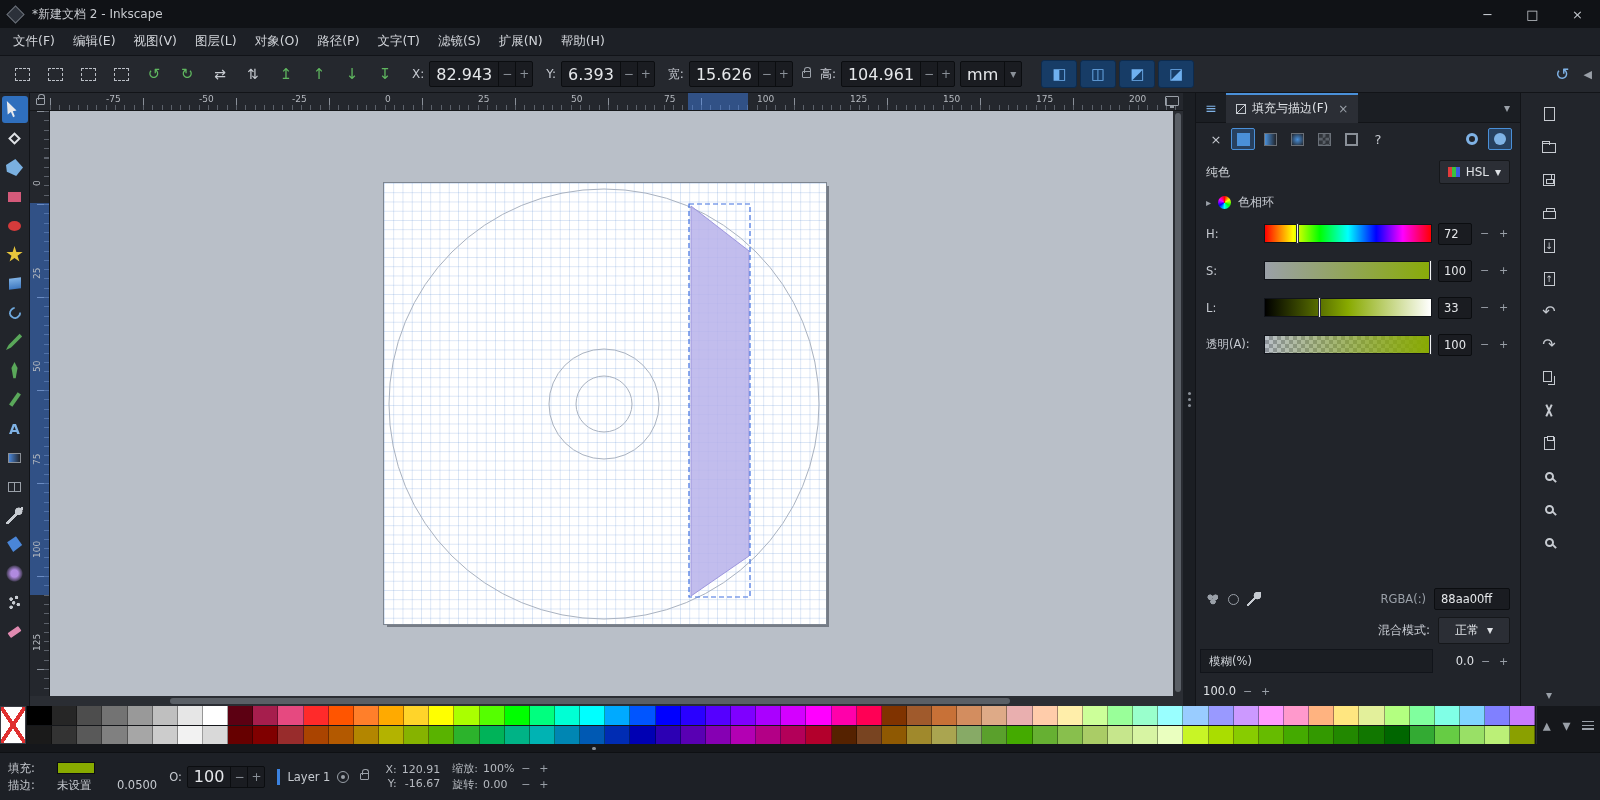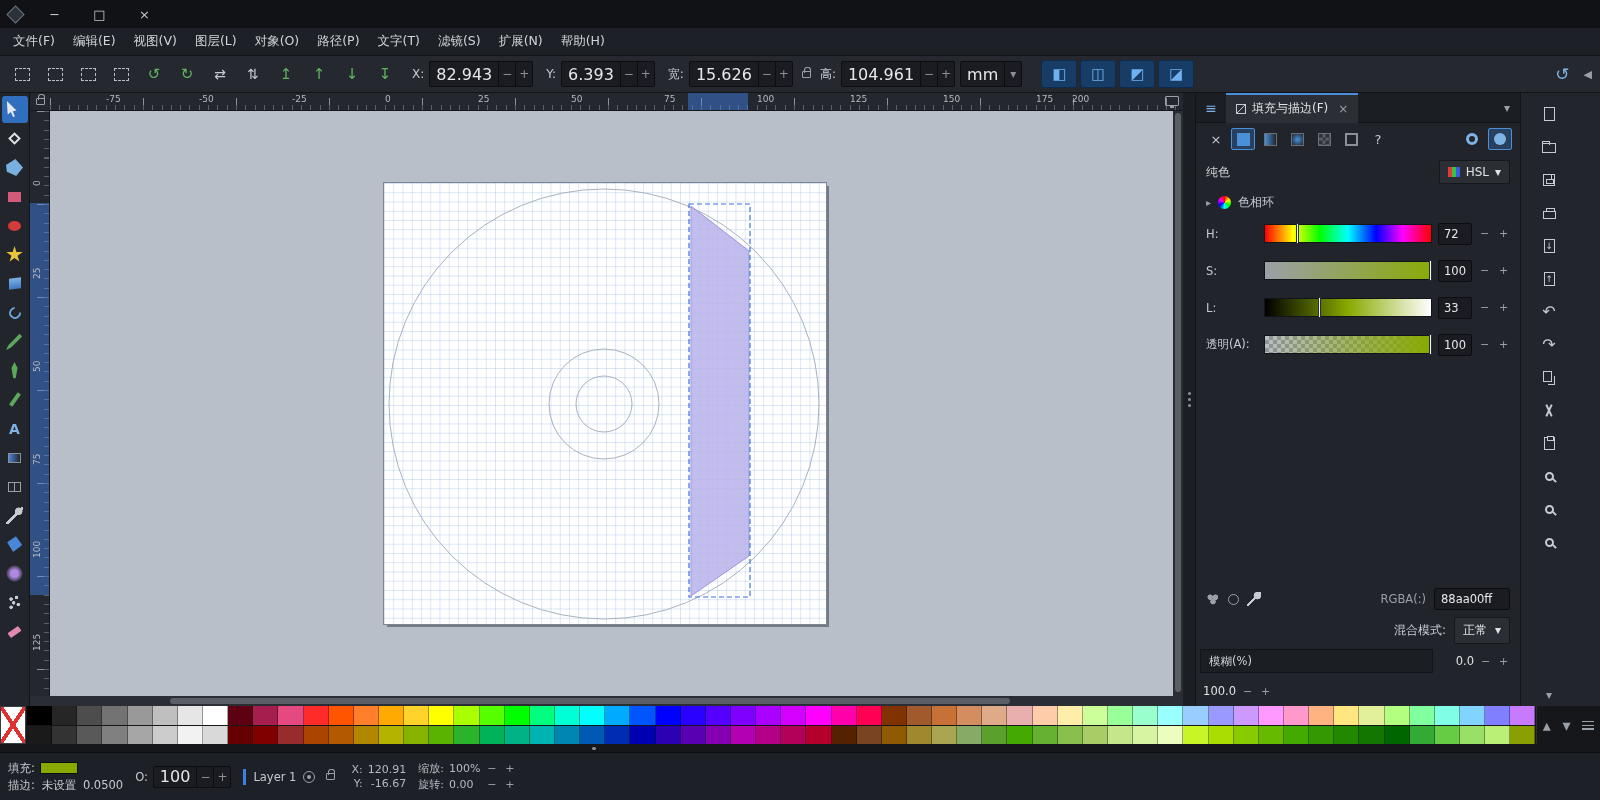--- a/index.html
+++ b/index.html
@@ -138,21 +138,21 @@
 .mini{width:13px;color:#9aa0a8;font-size:11px;text-align:center;}
 .dock-spacer{flex:1;}
 .rgba-row{height:30px;display:flex;align-items:center;gap:8px;padding:0 10px;}
 .mgmt-dots{width:14px;height:12px;background:radial-gradient(circle at 30% 35%,#9aa0a8 0 2.5px,transparent 3px),radial-gradient(circle at 68% 35%,#9aa0a8 0 2.5px,transparent 3px),radial-gradient(circle at 50% 72%,#9aa0a8 0 2.5px,transparent 3px);}
 .mgmt-circle{width:11px;height:11px;border:1px solid #9aa0a8;border-radius:50%;}
 .dropper-ic{width:14px;height:14px;background:linear-gradient(135deg,transparent 46%,#c7cbd1 46%,#c7cbd1 56%,transparent 56%),radial-gradient(circle at 74% 26%,#c7cbd1 0 3.5px,transparent 4px);}
 .rgba-label{margin-left:auto;color:#9aa0a8;font-size:11.5px;}
 .rgba-input{width:76px;height:22px;display:flex;align-items:center;padding:0 6px;background:#1a1c21;border:1px solid #0b0d10;border-radius:2px;font-size:11.5px;color:#e6e8eb;}
 .blend-row{height:32px;display:flex;align-items:center;gap:8px;padding:0 10px;}
 .blend-label{margin-left:auto;color:#c6cad1;}
-.blend-select{display:flex;align-items:center;gap:8px;background:#2b2e35;border:1px solid #15171a;border-radius:2px;padding:4px 8px;color:#dfe2e6;}
+.blend-select{display:flex;align-items:center;gap:8px;background:#2b2e35;border:1px solid #15171a;border-radius:2px;padding:4px 16px;color:#dfe2e6;}
 .osd-row{height:30px;display:flex;align-items:center;gap:5px;padding:0 10px 0 4px;}
 .osd-bar{flex:1;height:24px;display:flex;align-items:center;padding:0 8px;background:#1b1e23;border:1px solid #11141a;font-size:11.5px;color:#cfd3d8;}
 .osd-bar.filled{background:#1d5fc0;color:#fff;}
 .osd-val{min-width:36px;text-align:right;font-size:11.5px;color:#dfe2e6;}
 
 
 .cmdbar{width:80px;background:#22252b;border-left:1px solid #121418;display:flex;flex-direction:column;align-items:flex-start;padding:4px 0 4px 12px;}
 .cmd-btn{width:32px;height:33px;display:flex;align-items:center;justify-content:center;}
 .cmd-glyph{color:#c7cbd1;font-size:16px;}
 .ci{position:relative;display:block;}
@@ -186,37 +186,38 @@
 #palette-rows{flex:1;display:flex;flex-direction:column;gap:1px;padding:0 1px;}
 .palette-row{flex:1;display:flex;}
 .swatch{flex:1;border-right:1px solid rgba(0,0,0,.35);}
 .palette-ctrl{width:64px;display:flex;align-items:center;justify-content:space-around;color:#9aa0a8;border-left:1px solid #2a2d33;}
 .burger{width:12px;height:9px;background:linear-gradient(#9aa0a8 0 1.5px,transparent 1.5px 3.7px,#9aa0a8 3.7px 5.2px,transparent 5.2px 7.4px,#9aa0a8 7.4px 9px);}
 .pal-strip{height:8px;position:relative;}
 .pal-dot{position:absolute;left:37%;top:3px;width:4px;height:3px;border-radius:2px;background:#8a9098;}
 
 
 .statusbar{height:48px;background:#1d2026;border-top:1px solid #0e1013;display:flex;align-items:center;padding:0 8px;gap:12px;font-size:11.5px;color:#c6cad0;}
-.fs-block{display:grid;grid-template-columns:auto auto auto;gap:2px 5px;align-items:center;text-align:center;}
+.fs-block{display:grid;grid-template-columns:auto auto auto;gap:2px 22px;align-items:center;}
 .fill-swatch{width:38px;height:12px;border:1px solid #0b0d10;}
 .opacity-block{display:flex;align-items:center;gap:5px;}
 .layer-block{display:flex;align-items:center;gap:7px;}
 .layer-bar{width:3px;height:16px;background:#3b82e0;}
 .eye-ic{width:12px;height:12px;border:1px solid #9aa0a8;border-radius:50%;position:relative;}
 .eye-ic::after{content:'';position:absolute;left:3px;top:3px;width:4px;height:4px;border-radius:50%;background:#9aa0a8;}
 .status-msg{flex:1;font-size:12px;color:#cdd1d6;white-space:nowrap;overflow:hidden;}
 .msg-bold{font-weight:bold;}
 .coords{display:grid;grid-template-columns:auto auto;gap:1px 5px;font-size:11px;text-align:right;color:#b6bac0;}
 .zoomrot{display:grid;grid-template-columns:auto auto auto auto;gap:1px 5px;font-size:11px;align-items:center;color:#b6bac0;}
 </style>
 </head>
 <body>
 
 <div class="titlebar">
   <span class="app-logo"></span>
+  <span class="win-title">*新建文档 2 - Inkscape</span>
   <button class="win-btn">─</button>
   <button class="win-btn">□</button>
   <button class="win-btn">×</button>
 </div>
 
 <div class="menubar" id="menubar">
     <div class="menu-item">文件(F)</div>
     <div class="menu-item">编辑(E)</div>
     <div class="menu-item">视图(V)</div>
     <div class="menu-item">图层(L)</div>
@@ -363,21 +364,21 @@
           <span class="rlab" style="left: 149px;">-50</span>
           <span class="rlab" style="left: 242px;">-25</span>
           <span class="rlab" style="left: 335px;">0</span>
           <span class="rlab" style="left: 428px;">25</span>
           <span class="rlab" style="left: 521px;">50</span>
           <span class="rlab" style="left: 614px;">75</span>
           <span class="rlab" style="left: 707px;">100</span>
           <span class="rlab" style="left: 800px;">125</span>
           <span class="rlab" style="left: 893px;">150</span>
           <span class="rlab" style="left: 986px;">175</span>
-          <span class="rlab" style="left: 1022px;">200</span>
+          <span class="rlab" style="left: 1079px;">200</span>
         </div>
       <span class="display-ic"></span>
     </div>
     <div class="body-row">
       <div class="v-ruler" id="vruler">
         <div class="vsel"></div>
       <span class="rlab rlab-v" style="top: 75px;">0</span>
           <span class="rlab rlab-v" style="top: 168px;">25</span>
           <span class="rlab rlab-v" style="top: 261px;">50</span>
           <span class="rlab rlab-v" style="top: 354px;">75</span>

